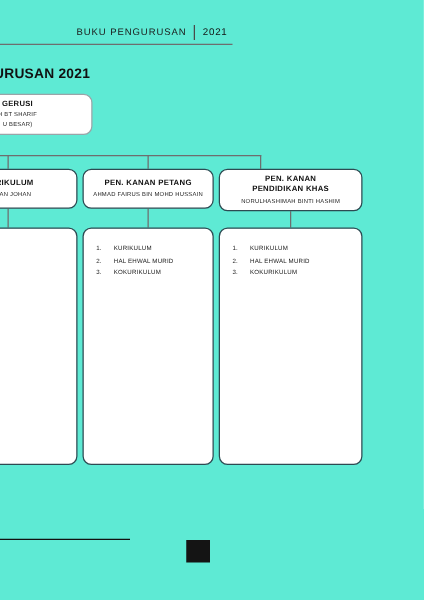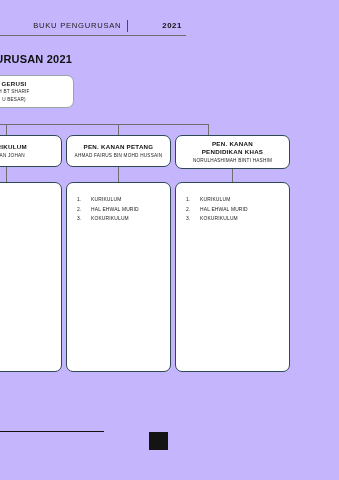--- a/index.html
+++ b/index.html
@@ -3,41 +3,40 @@
 <meta charset="utf-8">
 <style>
   html,body{margin:0;padding:0;}
   body{
     width:339px;height:480px;
     background:#ffffff;
     font-family:"Liberation Sans", sans-serif;
     overflow:hidden;
     position:relative;
   }
-  .page{position:absolute;inset:0;background:#c4b5fd;}
+  .page{position:absolute;inset:0;background:#5eead4;}
 
   
   .header{
     position:absolute;left:0;top:18px;width:186px;height:18px;
   }
   .header-inner{
     display:flex;align-items:center;justify-content:flex-end;
     height:15px;padding-right:4px;
   }
   .hdr-title{
     font-size:7.6px;letter-spacing:.75px;color:#1b1b1b;
     white-space:nowrap;font-weight:400;
   }
   .hdr-sep{
     width:1px;height:12px;background:#4a4a4a;margin:0 6px;flex:0 0 auto;
   }
   .hdr-year{
-    font-size:7.8px;letter-spacing:.6px;color:#111;font-weight:700;
+    font-size:7.8px;letter-spacing:.6px;color:#111;font-weight:400;
     white-space:nowrap;
-    margin-left:28px;
   }
   .hdr-rule{
     position:absolute;left:0;top:35px;width:186px;height:1px;background:#6e6e6e;
   }
 
   
   .doc-title{
     position:absolute;left:-52px;top:53px;
     font-size:11px;font-weight:700;letter-spacing:.2px;color:#111;
     white-space:nowrap;

